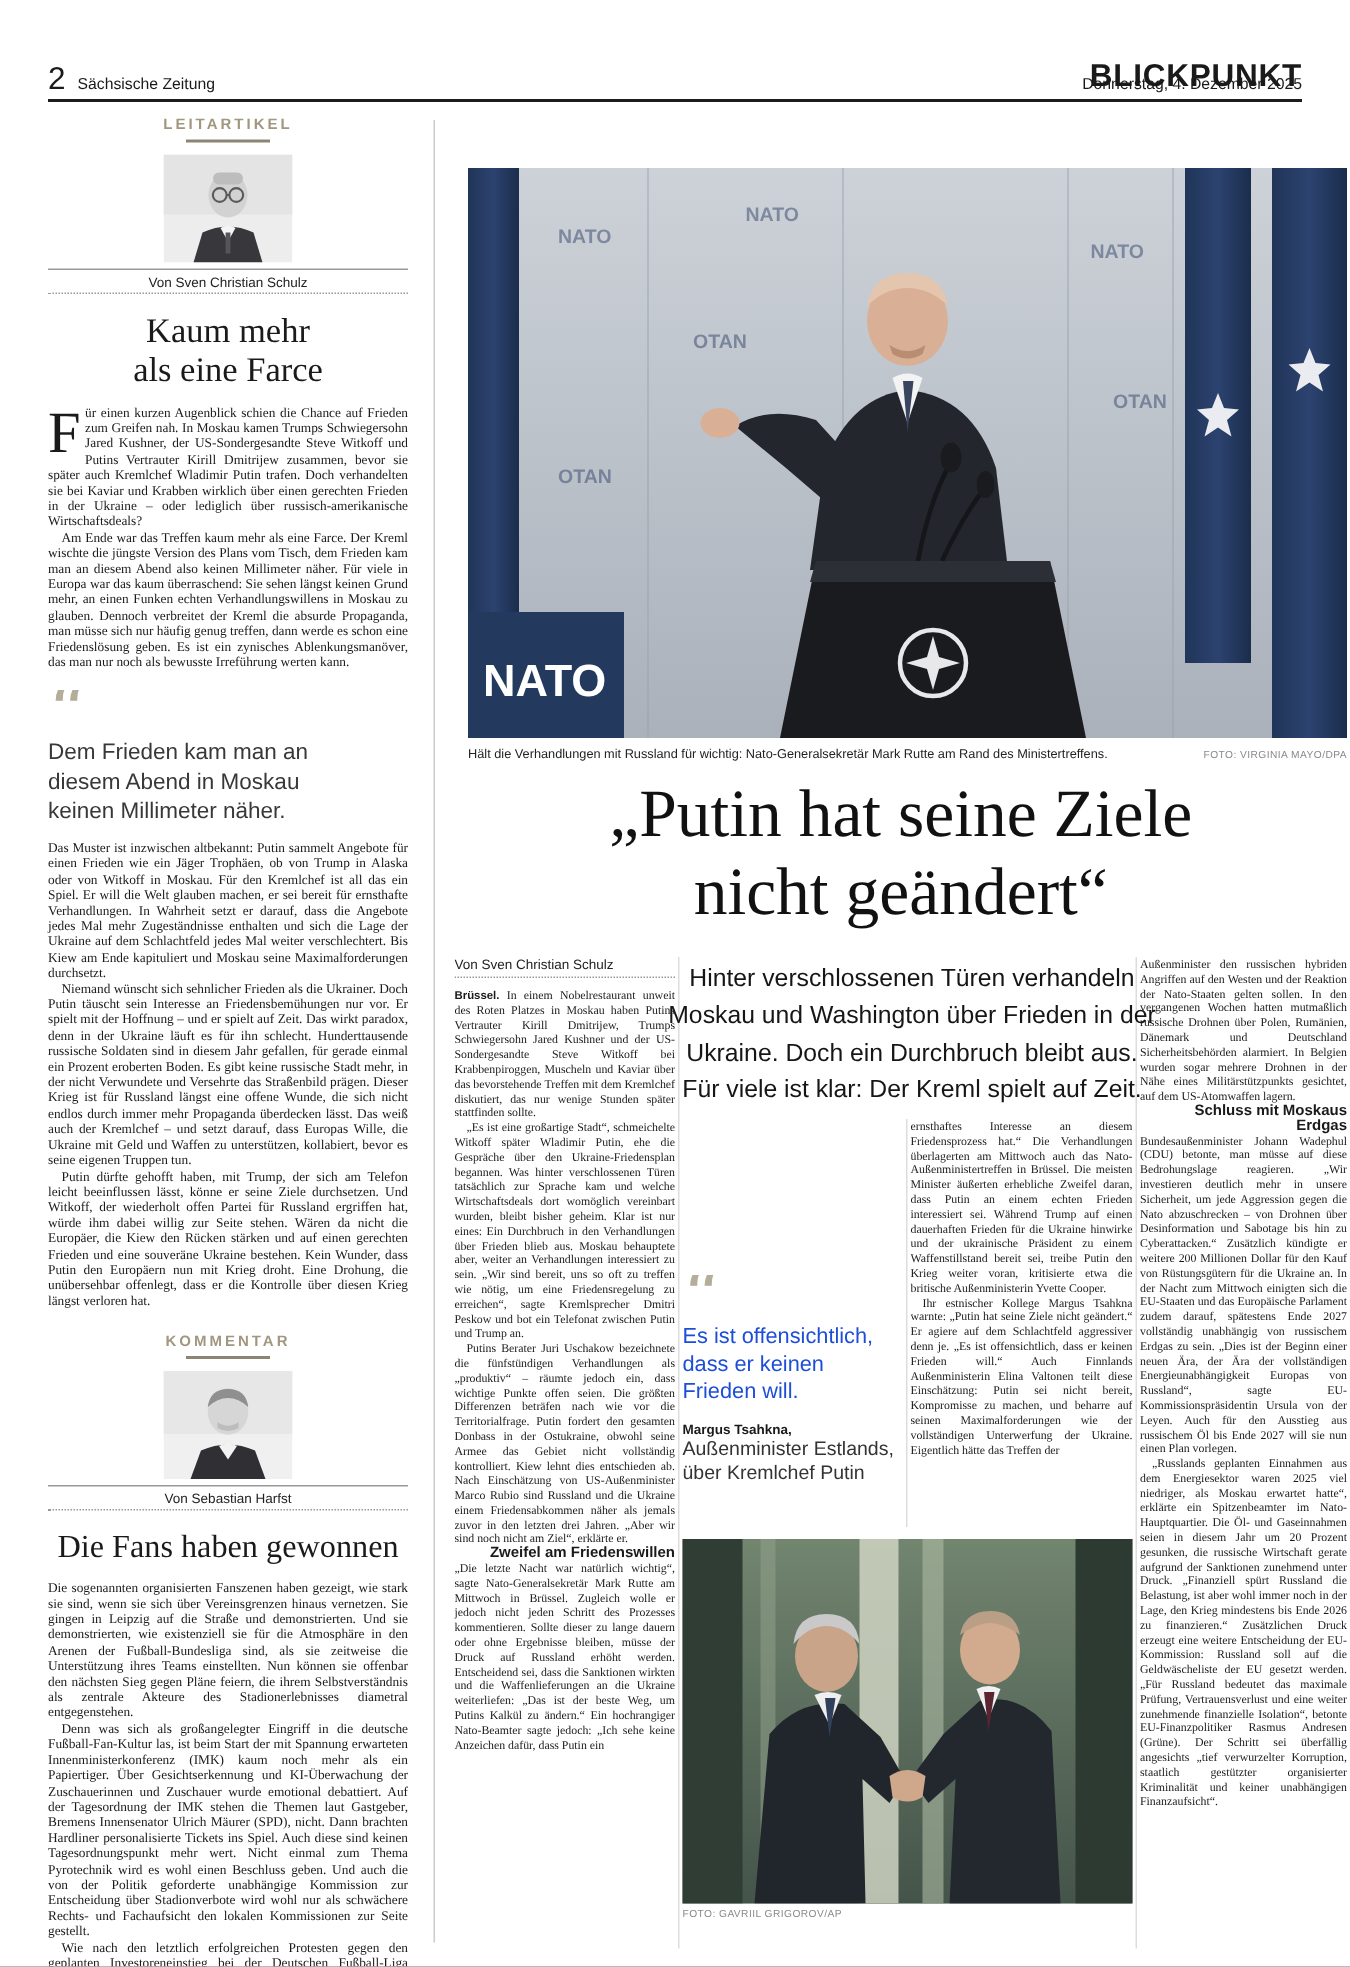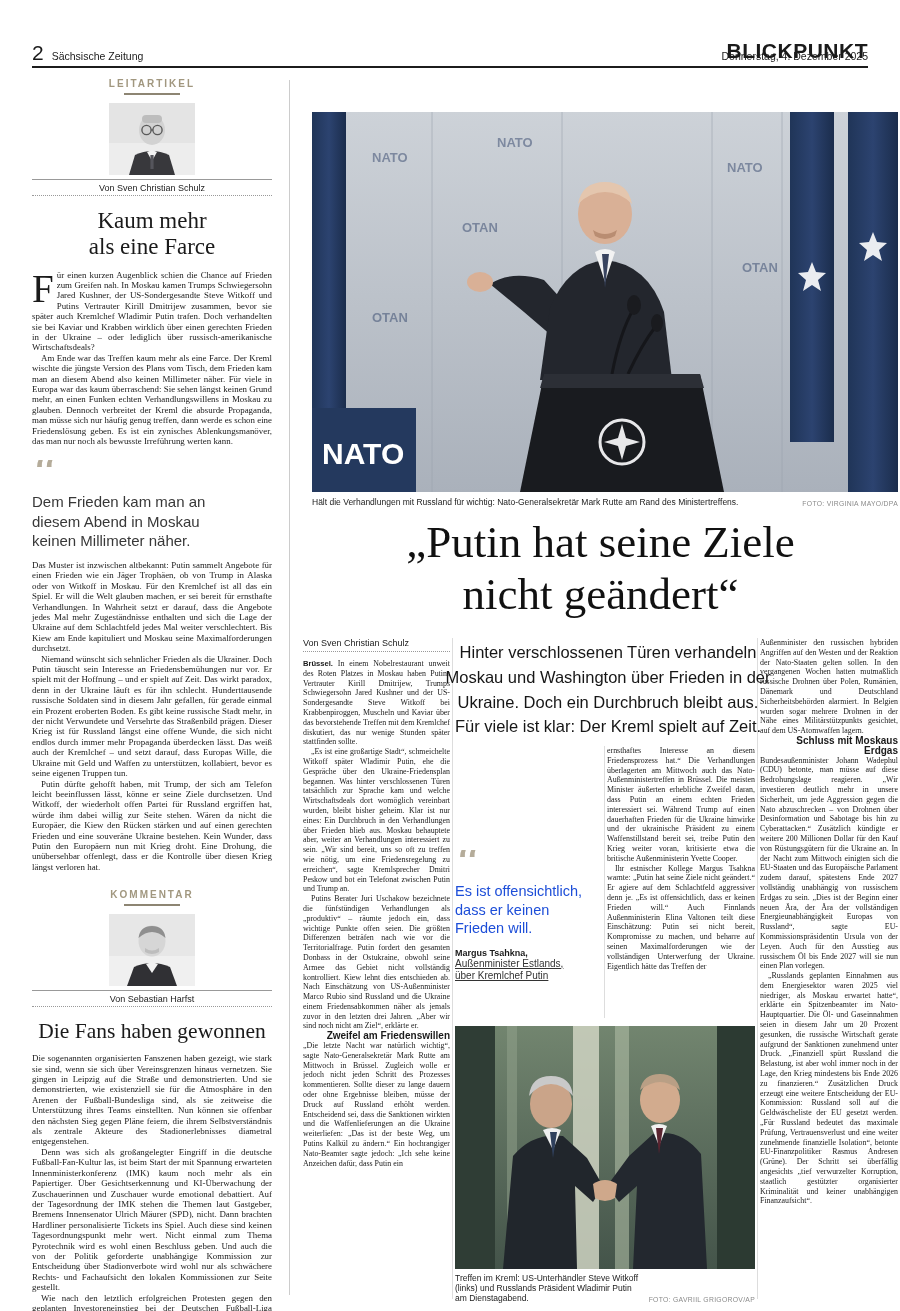--- a/index.html
+++ b/index.html
@@ -57,21 +57,21 @@
   .maintext p.noindent{text-indent:0;}
   .dateline{font-weight:700;font-family:"Liberation Sans",sans-serif;font-size:7.6px;}
   .col-byline{font-size:9px;color:#222;padding-bottom:3px;border-bottom:1px dotted #999;margin-bottom:7px;}
   .sub-head{font-family:"Liberation Sans",sans-serif;font-weight:700;font-size:10px;text-align:right;
             margin:7px 0 4px 0;text-indent:0 !important;}
   .standfirst{position:absolute;left:140px;top:2px;width:330px;text-align:center;
               font-size:16.5px;line-height:1.5;color:#161616;}
   .main-quote{position:absolute;left:152px;top:212px;width:148px;}
   .main-quote .pq-text{font-size:14.5px;max-width:140px;color:#1d4ed8;}
   .attr-name{font-size:9px;font-weight:700;margin-top:10px;}
-  .attr-role{font-size:10px;color:#333;line-height:1.25;text-decoration:underline;}
+  .attr-role{font-size:13px;color:#333;line-height:1.25;}
   .bottom-photo{position:absolute;left:152px;top:388px;width:300px;height:243px;overflow:hidden;background:#5d6f60;}
   .bottom-caption{position:absolute;left:152px;top:635px;width:300px;display:grid;
                   grid-template-columns:1fr auto;column-gap:6px;font-size:8.5px;color:#222;}
   .bottom-caption .credit{align-self:end;}
 </style>
 </head>
 <body>
 
 <div class="page">
 
@@ -309,19 +309,18 @@
           <path d="M196 100 L204 120 L212 100 Q204 96 196 100 Z" fill="#f1f1f1"></path>
           <path d="M201 102 L204 128 L208 102 Z" fill="#5a2430"></path>
         </g>
 
         <g>
           <path d="M138 158 Q150 150 162 158 L160 172 Q150 178 140 172 Z" fill="#cfa88b"></path>
         </g>
       </svg>
 
       <div class="bottom-caption">
-        <span>Treffen im Kreml: US-Unterhändler Steve Witkoff (links) und Russlands Präsident Wladimir Putin am Dienstagabend.</span>
         <span class="credit">FOTO: GAVRIIL GRIGOROV/AP</span>
       </div>
 
     </div>
   </div>
 </div>
 
 </body></html>

